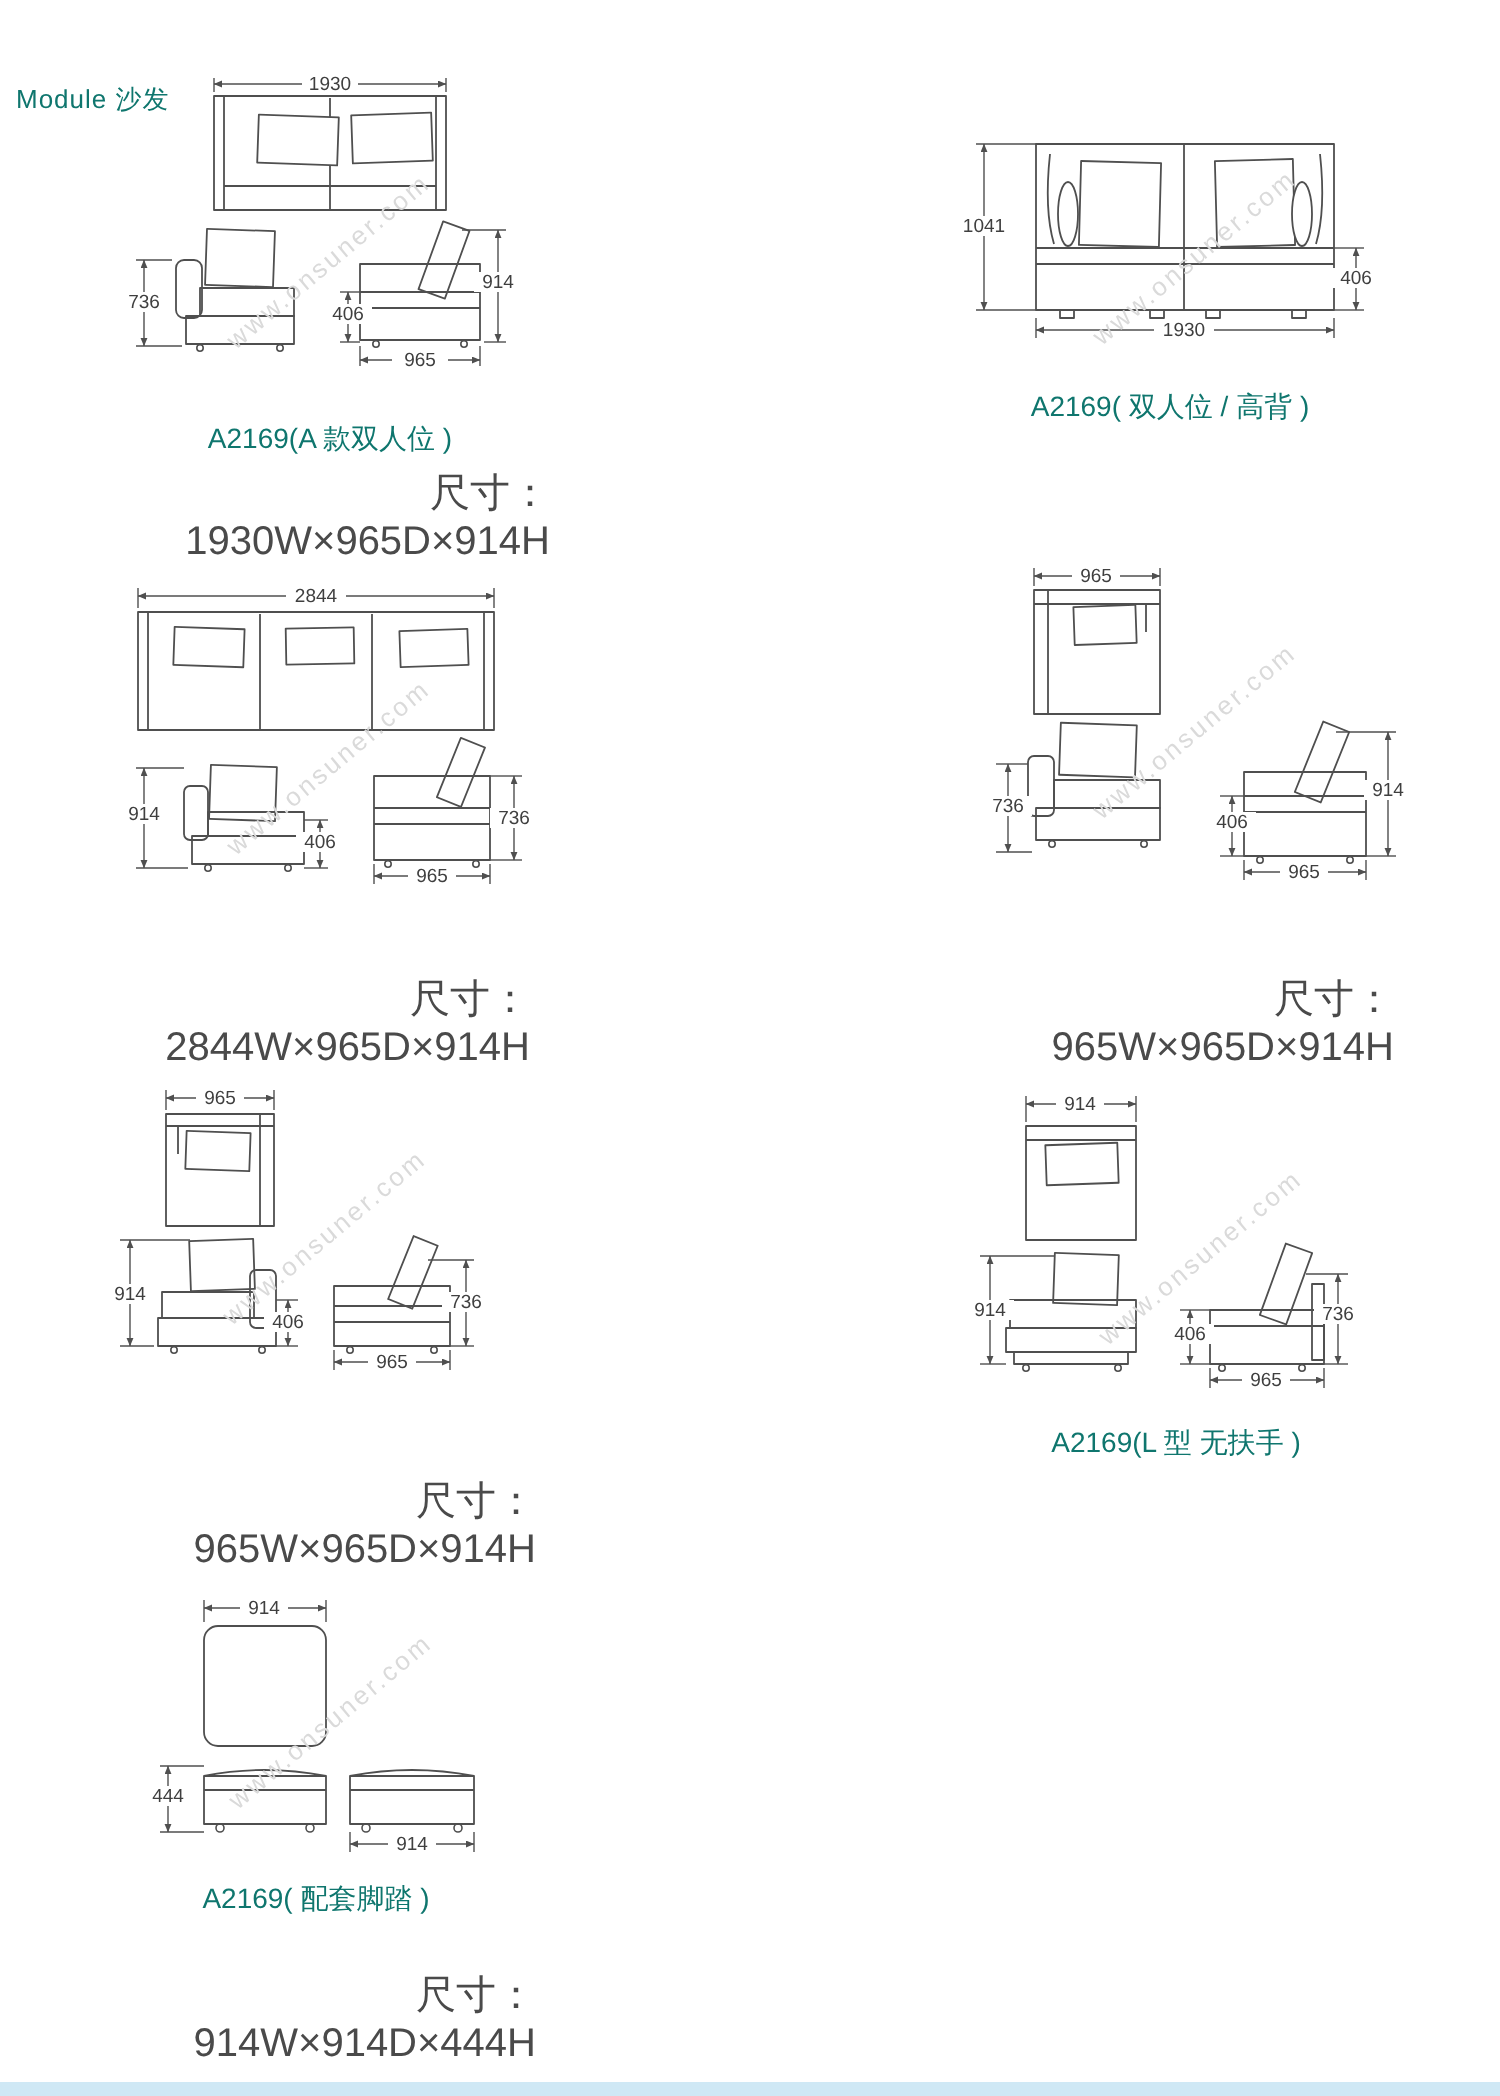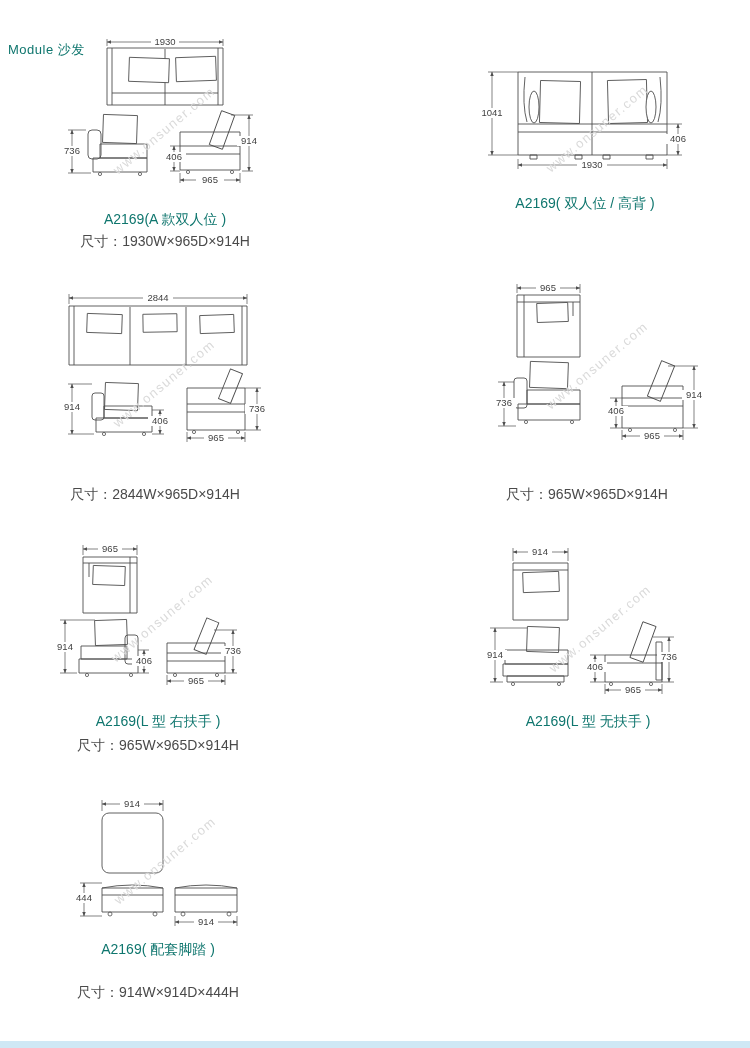--- a/index.html
+++ b/index.html
@@ -1,20 +1,20 @@
 <!DOCTYPE html>
 <html><head>
 <meta charset="utf-8">
 <style>
   html,body{margin:0;padding:0;background:#fff;}
   #stage{position:relative;width:750px;height:1048px;background:#fff;overflow:hidden;
          font-family:"Liberation Sans",sans-serif;}
   .page-title{position:absolute;left:8px;top:5px;font-size:13px;color:#0f766e;letter-spacing:.5px;margin-top:36px;}
   .cap-name{position:absolute;width:220px;text-align:center;font-size:14px;color:#0f766e;}
-  .cap-size{position:absolute;width:220px;text-align:center;font-size:14px;color:#4a4a4a;}
+  .cap-size{position:absolute;width:220px;text-align:right;font-size:20px;color:#4a4a4a;}
   .wm{position:absolute;color:#dadada;font-size:13px;letter-spacing:1.5px;white-space:nowrap;
       transform:rotate(-40deg);transform-origin:center;pointer-events:none;}
   .dwg{position:absolute;}
   svg .o{fill:none;stroke:#4f4f4f;stroke-width:.9;stroke-linejoin:round;}
   svg .c{fill:#fff;stroke:#4f4f4f;stroke-width:.9;stroke-linejoin:round;}
   svg .d{stroke:#4f4f4f;stroke-width:.7;fill:none;}
   svg .f{fill:none;stroke:#4f4f4f;stroke-width:.8;}
   svg text{font-family:"Liberation Sans",sans-serif;font-size:9.5px;fill:#3f3f3f;text-anchor:middle;}
   svg .wb{fill:#fff;}
   .footer-bar{position:absolute;left:0;bottom:0;width:750px;height:7px;}
@@ -430,21 +430,20 @@
 
   <div class="cap-name" style="left:55px;top:211px">A2169(A 款双人位 )</div>
   <div class="cap-size" style="left:55px;top:233px">尺寸：1930W×965D×914H</div>
 
   <div class="cap-name" style="left:475px;top:195px">A2169( 双人位 / 高背 )</div>
 
   <div class="cap-size" style="left:45px;top:486px">尺寸：2844W×965D×914H</div>
 
   <div class="cap-size" style="left:477px;top:486px">尺寸：965W×965D×914H</div>
 
-  <div class="cap-name" style="left:48px;top:713px">A2169(L 型 右扶手 )</div>
   <div class="cap-size" style="left:48px;top:737px">尺寸：965W×965D×914H</div>
 
   <div class="cap-name" style="left:478px;top:713px">A2169(L 型 无扶手 )</div>
 
   <div class="cap-name" style="left:48px;top:941px">A2169( 配套脚踏 )</div>
   <div class="cap-size" style="left:48px;top:984px">尺寸：914W×914D×444H</div>
 
   <div class="footer-bar" style="background: rgb(207, 232, 245);"></div>
 </div>
 

